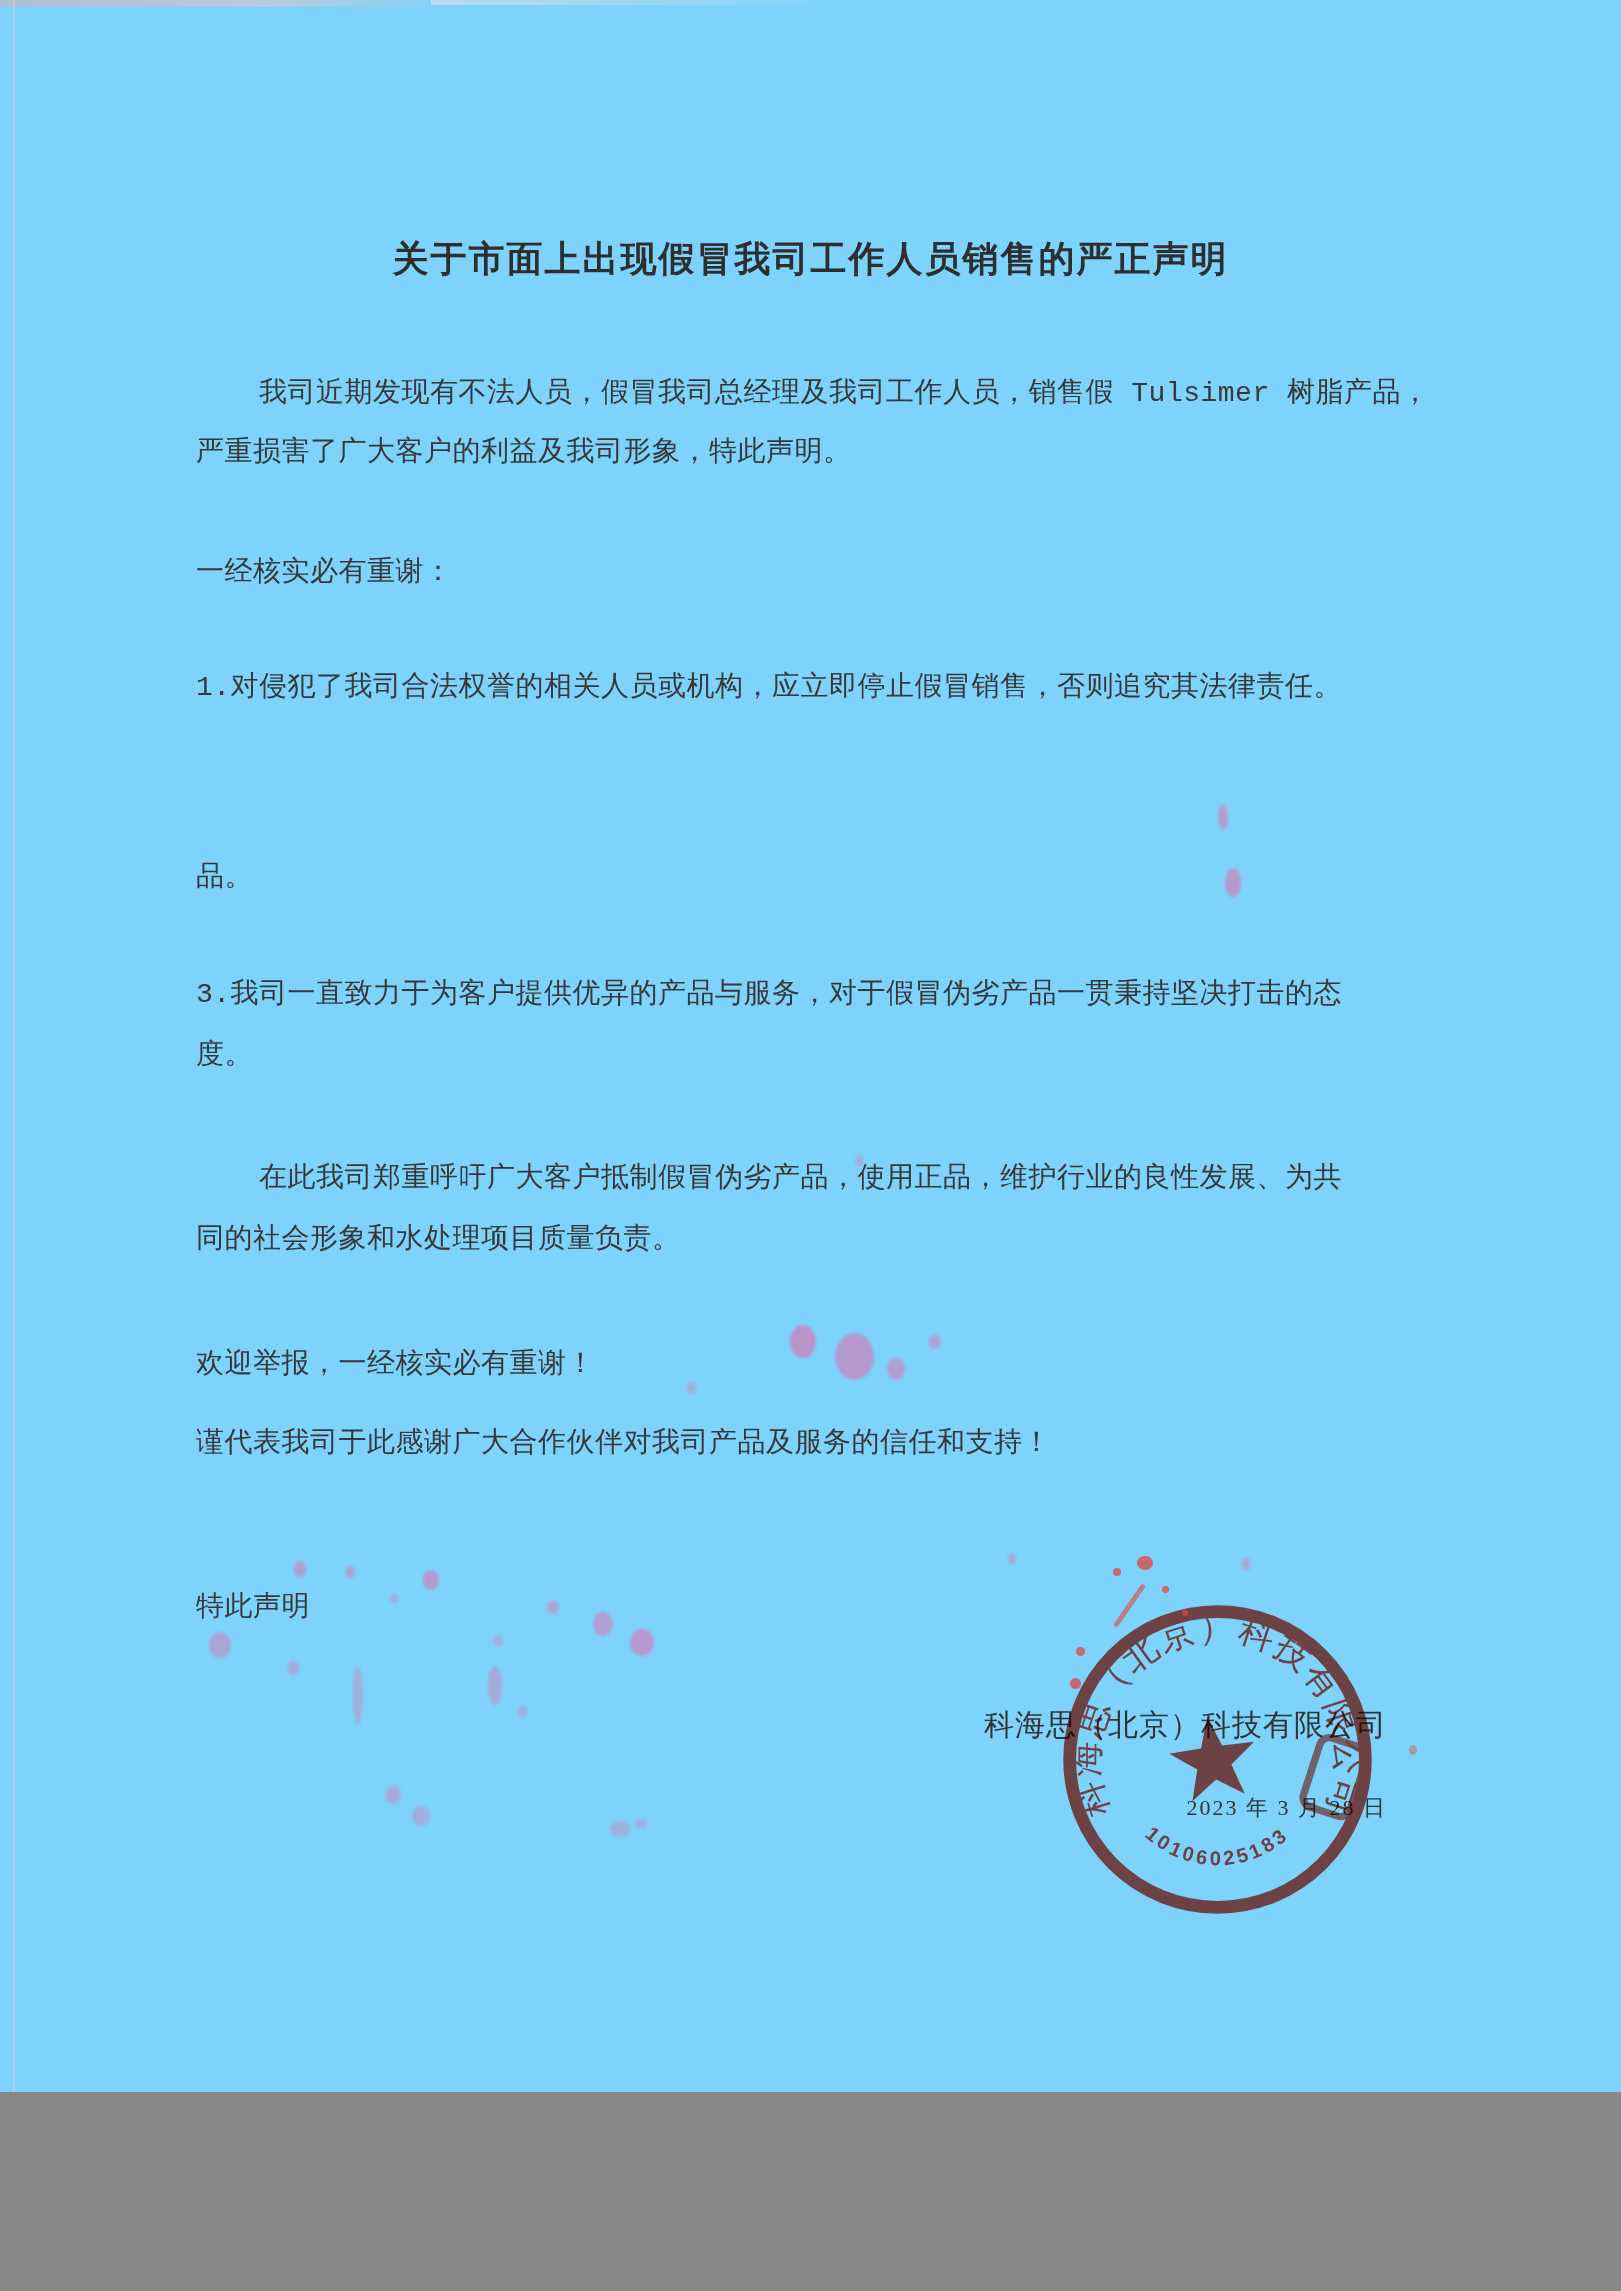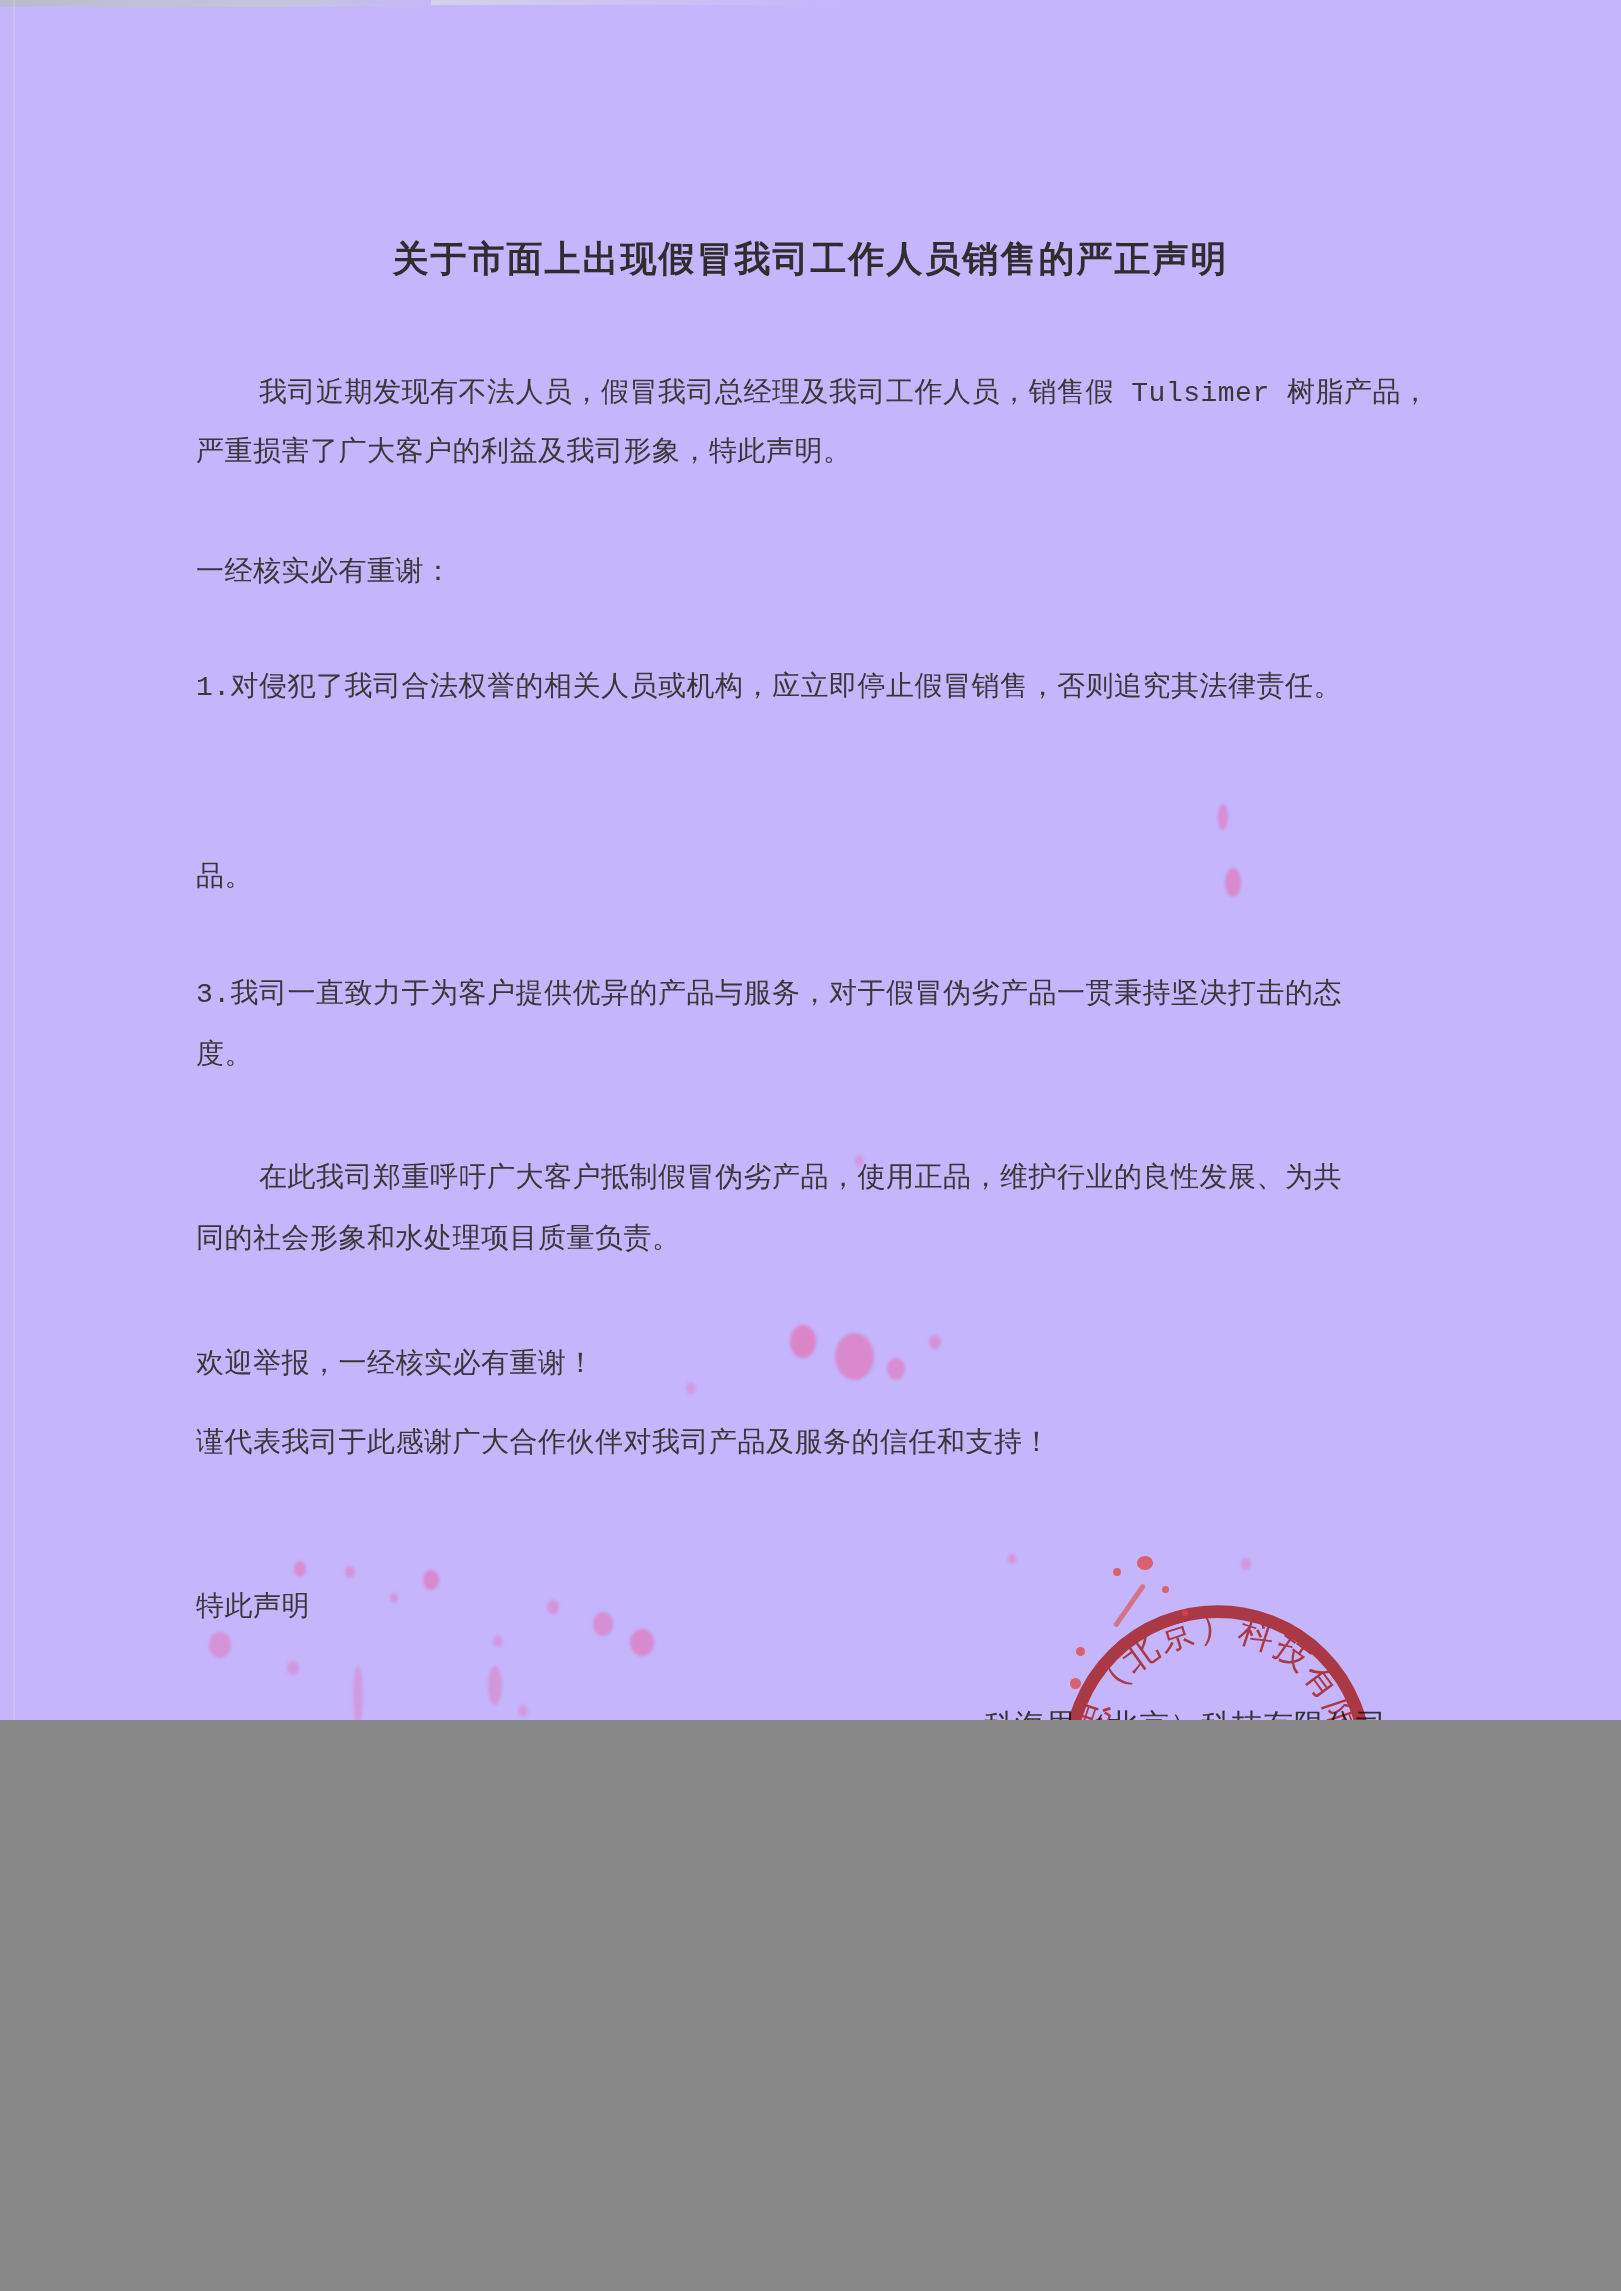--- a/index.html
+++ b/index.html
@@ -1,19 +1,19 @@
 <!DOCTYPE html>
 <html><head>
 <meta charset="utf-8">
 <style>
   html,body{margin:0;padding:0;background:#888;}
   .page{
     position:relative;
-    width:1621px;height:1720px;
-    background:#c4b5fd;
+    width:1621px;height:2092px;
+    background:#7dd3fc;
     overflow:hidden;
     font-family:"Liberation Serif", serif;
     color:#383838;
   }
   .scan-strip-top{
     position:absolute;left:0;top:0;width:451px;height:6.9px;
     background:linear-gradient(90deg,#b6bcc7 0%,#c5cad4 60%,rgba(214,218,226,0)100%);
     opacity:.8;
   }
   .scan-strip-top2{

